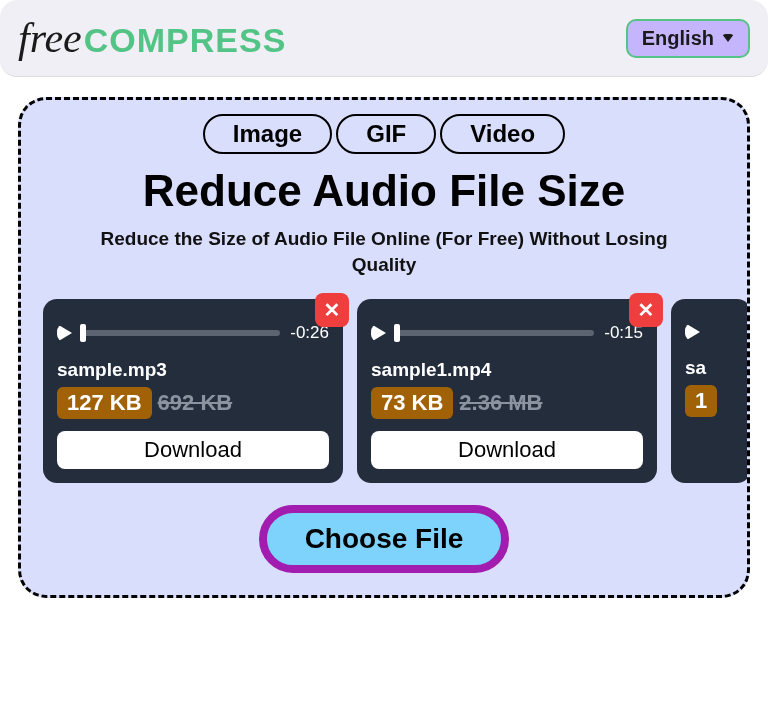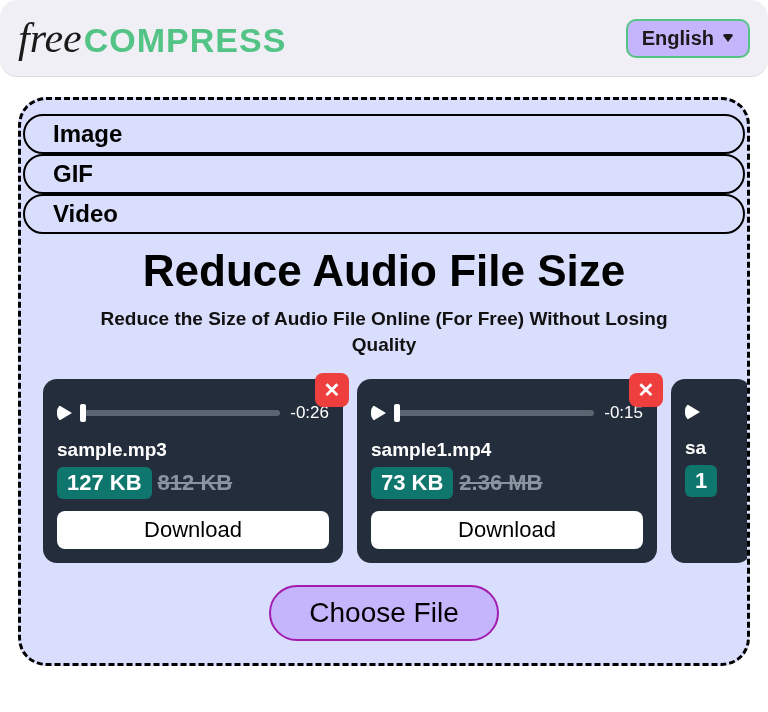--- a/index.html
+++ b/index.html
@@ -65,21 +65,20 @@
       border-radius: 28px;
       background: #dadefd;
       padding: 14px 0 22px 0;
       overflow: hidden;
     }
     .tabs {
       display: flex;
       justify-content: center;
       gap: 0;
       margin-bottom: 12px;
-      flex-direction: column;
     }
     .tab {
       border: 2.5px solid #000;
       border-radius: 999px;
       padding: 4px 28px;
       font-size: 24px;
       font-weight: 700;
       background: #dadefd;
       cursor: pointer;
       margin: 0 2px;
@@ -180,21 +179,21 @@
       font-weight: 700;
       margin-bottom: 6px;
     }
     .sizes {
       display: flex;
       align-items: center;
       gap: 6px;
       margin-bottom: 12px;
     }
     .badge {
-      background: #0f766e;
+      background: #a16207;
       color: #fff;
       font-weight: 800;
       font-size: 22px;
       padding: 3px 10px;
       border-radius: 6px;
     }
     .oldsize {
       color: #8b93a0;
       font-size: 22px;
       font-weight: 800;
@@ -209,25 +208,25 @@
       padding: 6px 0;
       border-radius: 8px;
       cursor: pointer;
     }
     .choose-wrap {
       display: flex;
       justify-content: center;
       margin-top: 22px;
     }
     .choose-btn {
-      border: 2px solid #a21caf;
+      border: 8px solid #a21caf;
       border-radius: 999px;
-      background: #c4b5fd;
+      background: #7dd3fc;
       font-size: 28px;
-      font-weight: 400;
+      font-weight: 700;
       color: #000;
       padding: 10px 38px;
       cursor: pointer;
     }
   </style>
 </head>
 <body>
 
 <div class="header">
   <div class="logo">
@@ -261,21 +260,21 @@
         <div class="player">
           <div class="play-icon"></div>
           <div class="track">
             <div class="thumb"></div>
           </div>
           <div class="time">-0:26</div>
         </div>
         <div class="filename">sample.mp3</div>
         <div class="sizes">
           <span class="badge">127 KB</span>
-          <span class="oldsize">812 KB</span>
+          <span class="oldsize">692 KB</span>
         </div>
         <div class="download-btn">Download</div>
       </div>
 
       <div class="card">
         <div class="close-btn">
           <span>✕</span>
         </div>
         <div class="player">
           <div class="play-icon"></div>

